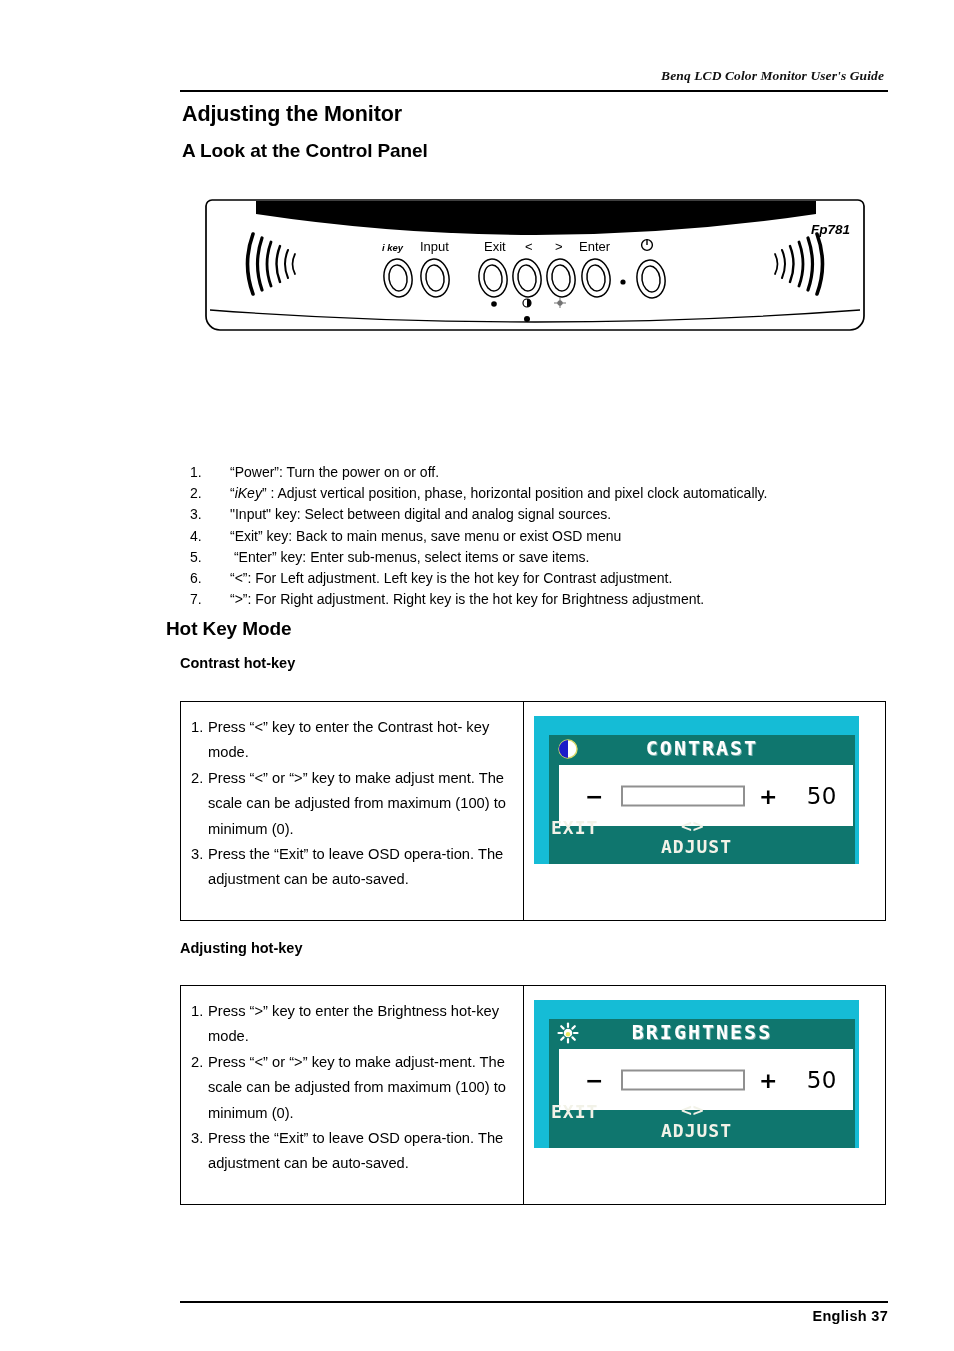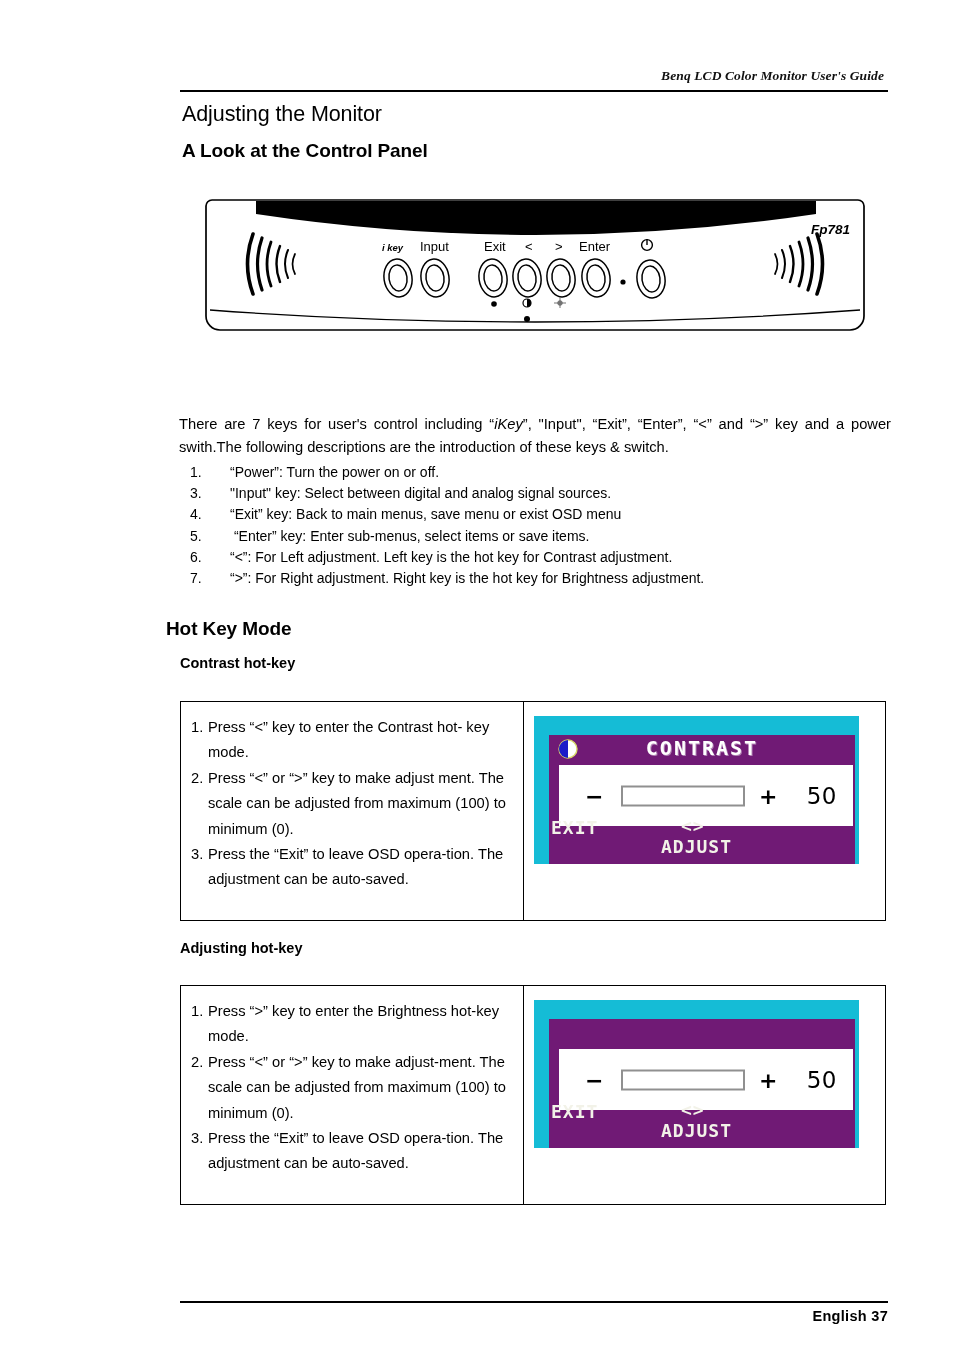--- a/index.html
+++ b/index.html
@@ -54,21 +54,21 @@
     font-weight: bold;
     letter-spacing: 0.3px;
     white-space: nowrap;
   }
 
   
   .h1 {
     position: absolute;
     left: 182px; top: 84px;
     font-size: 21.5px;
-    font-weight: normal;
+    font-weight: bold;
     letter-spacing: -0.1px;
   }
   .h2 {
     position: absolute;
     left: 182px; top: 122px;
     font-size: 19px;
     font-weight: bold;
     letter-spacing: -0.1px;
   }
   .h2b {
@@ -161,21 +161,21 @@
     position: absolute;
     left: 10px; top: 14px;
     width: 325px; height: 148px;
     background: #15bcd6;      
     box-sizing: border-box;
   }
   .osd-inner {
     position: absolute;
     left: 15px; top: 19px;
     right: 4px; bottom: 0px;
-    background: #701a75;      
+    background: #0f766e;      
   }
   .osd-titlebar {
     position: absolute;
     left: 0; top: 0; right: 0;
     height: 30px;
   }
   .osd-title {
     position: absolute;
     left: 0; right: 0; top: 1px;
     text-align: center;
@@ -331,24 +331,24 @@
       </g>
       <g stroke="#000" stroke-width="1" opacity=".55">
         <circle cx="356" cy="105" r="2.3" fill="#000"></circle>
         <line x1="350" y1="105" x2="362" y2="105"></line>
         <line x1="356" y1="100" x2="356" y2="110"></line>
       </g>
       <circle cx="323" cy="121" r="3" fill="#000"></circle>
     </svg>
   </div>
 
-  <p class="intro"><span>There are 7 keys for user's control including “</span><i>iKey</i><span>”, "Input", “Exit”, “Enter”, “&lt;” and “&gt;” key and a power swith.The  following  descriptions  are  the  introduction  of  these  keys  &amp;   switch.</span></p>
 
   <div class="keylist">
     <span class="li"><span class="num">1.</span><span>“Power”: Turn the power on or off.</span></span>
+    <span class="li"><span class="num">2.</span><span>“</span><i>iKey</i><span>” : Adjust vertical position, phase, horizontal position and pixel clock automatically.</span></span>
     <span class="li"><span class="num">3.</span><span>"Input" key: Select between digital and analog signal sources.</span></span>
     <span class="li"><span class="num">4.</span><span>“Exit” key: Back to main menus,  save menu or exist OSD menu</span></span>
     <span class="li"><span class="num">5.</span><span> “Enter” key: Enter  sub-menus, select items or save items.</span></span>
     <span class="li"><span class="num">6.</span><span>“&lt;”: For Left adjustment. Left key is the hot key for Contrast adjustment.</span></span>
     <span class="li"><span class="num">7.</span><span>“&gt;”: For Right adjustment. Right key is the hot key for Brightness adjustment.</span></span>
   </div>
 
   <div class="h2b">Hot Key Mode</div>
   <div class="h3a">Contrast hot-key</div>
 
@@ -414,20 +414,39 @@
           </div>
         <div class="step">
             <span class="sn">3.</span>
             <span class="st">Press the “Exit” to leave OSD opera-tion. The adjustment can be auto-saved.</span>
           </div>
       </div>
     </div>
     <div class="hk-right">
       <div class="osd">
         <div class="osd-inner">
+          <div class="osd-titlebar">
+            <span class="osd-icon">
+              <svg width="22" height="22" viewBox="0 0 22 22">
+                <g stroke="#ffffff" stroke-width="2.2" stroke-linecap="round">
+                  <line x1="11" y1="1.5" x2="11" y2="5"></line>
+                  <line x1="11" y1="17" x2="11" y2="20.5"></line>
+                  <line x1="1.5" y1="11" x2="5" y2="11"></line>
+                  <line x1="17" y1="11" x2="20.5" y2="11"></line>
+                  <line x1="4.2" y1="4.2" x2="6.6" y2="6.6"></line>
+                  <line x1="15.4" y1="15.4" x2="17.8" y2="17.8"></line>
+                  <line x1="17.8" y1="4.2" x2="15.4" y2="6.6"></line>
+                  <line x1="6.6" y1="15.4" x2="4.2" y2="17.8"></line>
+                </g>
+                <circle cx="11" cy="11" r="4.3" fill="#ffffff"></circle>
+                <circle cx="11" cy="12.2" r="2.2" fill="#e8e85e"></circle>
+              </svg>
+            </span>
+            <span class="osd-title">BRIGHTNESS</span>
+          </div>
           <div class="osd-panel">
             <span class="osd-minus">−</span>
             <span class="osd-bar">
               <span class="osd-bar-fill" id="brightness-fill" style="width: 48%;"></span>
             </span>
             <span class="osd-plus">+</span>
             <span class="osd-value">50</span>
           </div>
           <div class="osd-foot">
             <span class="lbl osd-exit">EXIT</span>

